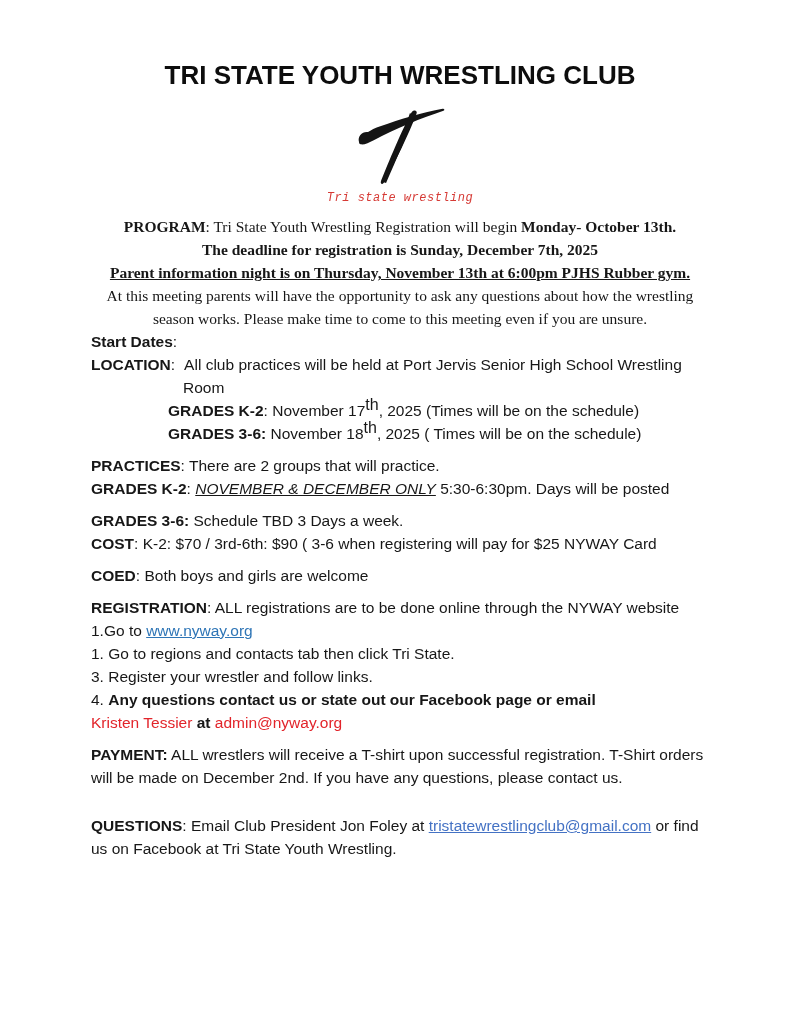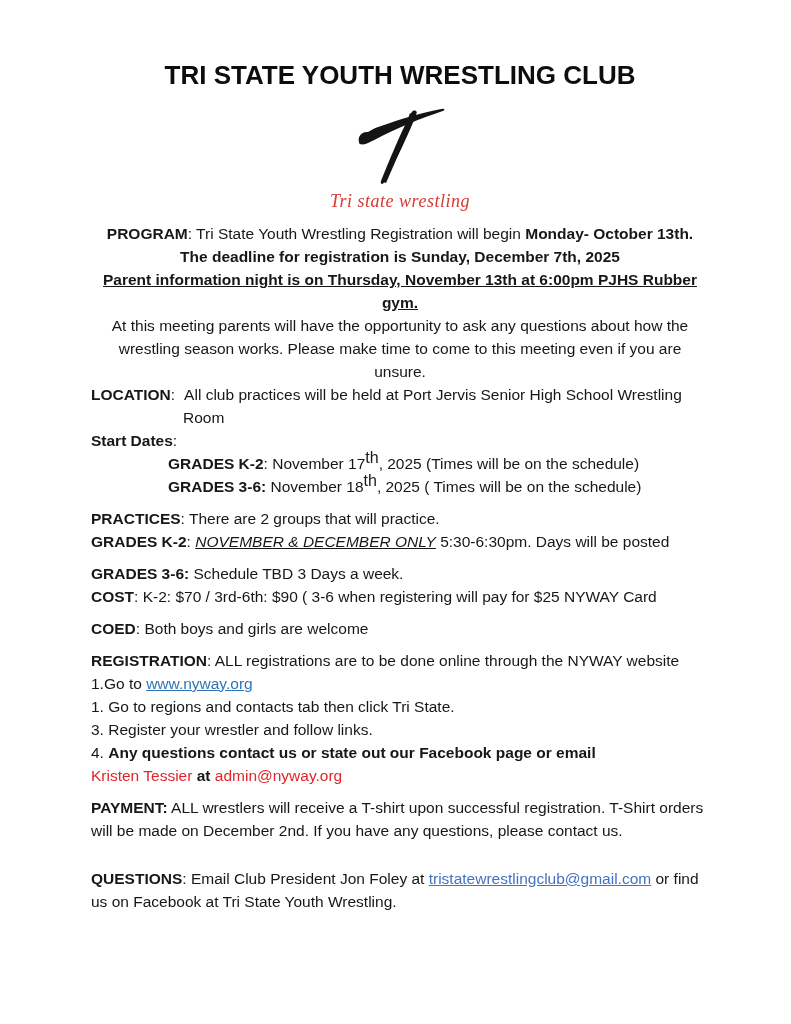--- a/index.html
+++ b/index.html
@@ -15,26 +15,26 @@
     overflow:hidden;
   }
   .title {
     font-size:26px; font-weight:700; text-align:center;
     margin:0; letter-spacing:0px; color:#0d0d0d;
     font-family:"Liberation Sans", sans-serif;
   }
   .logo-wrap { text-align:center; margin-top:14px; }
   .tlogo { width:118px; height:82px; display:inline-block; }
   .tagline {
-    font-family:Liberation Serif, serif;
-    font-style:italic; font-size:18px; letter-spacing:0.5px;
+    font-family:Liberation Mono, monospace;
+    font-style:italic; font-size:12px; letter-spacing:0.5px;
     color:#d63a35; margin-top:0px;
   }
   .para { font-size:15.5px; line-height:23px; margin:0; }
-  .program { text-align:center; margin-top:10px; }
+  .program { text-align:center; margin-top:10px;font-family:Liberation Serif, serif; }
   .b { font-weight:700; }
   .u { text-decoration:underline; }
   .i { font-style:italic;text-align:right; }
   .red { color:#e2242a; font-weight:400; }
   .blk { display:block; }
   a.link { color:#2e75b6; cursor:pointer; }
   a.link2 { color:#4472c4; text-decoration:underline; cursor:pointer; }
   .hang { padding-left:92px; text-indent:-92px; }
   .tabgap { display:inline-block; width:9px; }
   .indent { padding-left:77px; }
@@ -58,23 +58,23 @@
     <div class="tagline">Tri state wrestling</div>
   </div>
 
   <div class="para program">
     <span><span class="b">PROGRAM</span><span>: </span><span>Tri State Youth Wrestling Registration will begin </span><span class="b">Monday- October 13th.</span></span>
     <span class="blk b">The deadline for registration is Sunday, December 7th, 2025</span>
     <span class="blk b u">Parent information night is on Thursday, November 13th at 6:00pm PJHS Rubber gym.</span>
     <span class="blk">At this meeting parents will have the opportunity to ask any questions about how the wrestling season works. Please make time to come to this meeting even if you are unsure.</span>
   </div>
 
+  <p class="para"><span class="b">Start Dates</span><span>:</span></p>
+
   <p class="para hang"><span class="b">LOCATION</span><span>:</span><span class="tabgap"></span><span>All club practices will be held at Port Jervis Senior High School Wrestling Room</span></p>
-
-  <p class="para"><span class="b">Start Dates</span><span>:</span></p>
 
   <p class="para indent"><span class="b">GRADES K-2</span><span>: </span><span>November 17</span><sup>th</sup><span>, 2025 (Times will be on the schedule)</span></p>
 
   <p class="para indent"><span class="b">GRADES 3-6:</span><span> November 18</span><sup>th</sup><span>, 2025 ( Times will be on the schedule)</span></p>
 
   <p class="para gap"><span class="b">PRACTICES</span><span>:  </span><span>There are 2 groups that will practice.</span></p>
 
   <p class="para"><span class="b">GRADES K-2</span><span>:  </span><span class="i u">NOVEMBER &amp; DECEMBER ONLY</span><span> 5:30-6:30pm. Days will be posted</span></p>
 
   <p class="para gap"><span class="b">GRADES 3-6:</span><span>  Schedule TBD 3 Days a week.</span></p>

